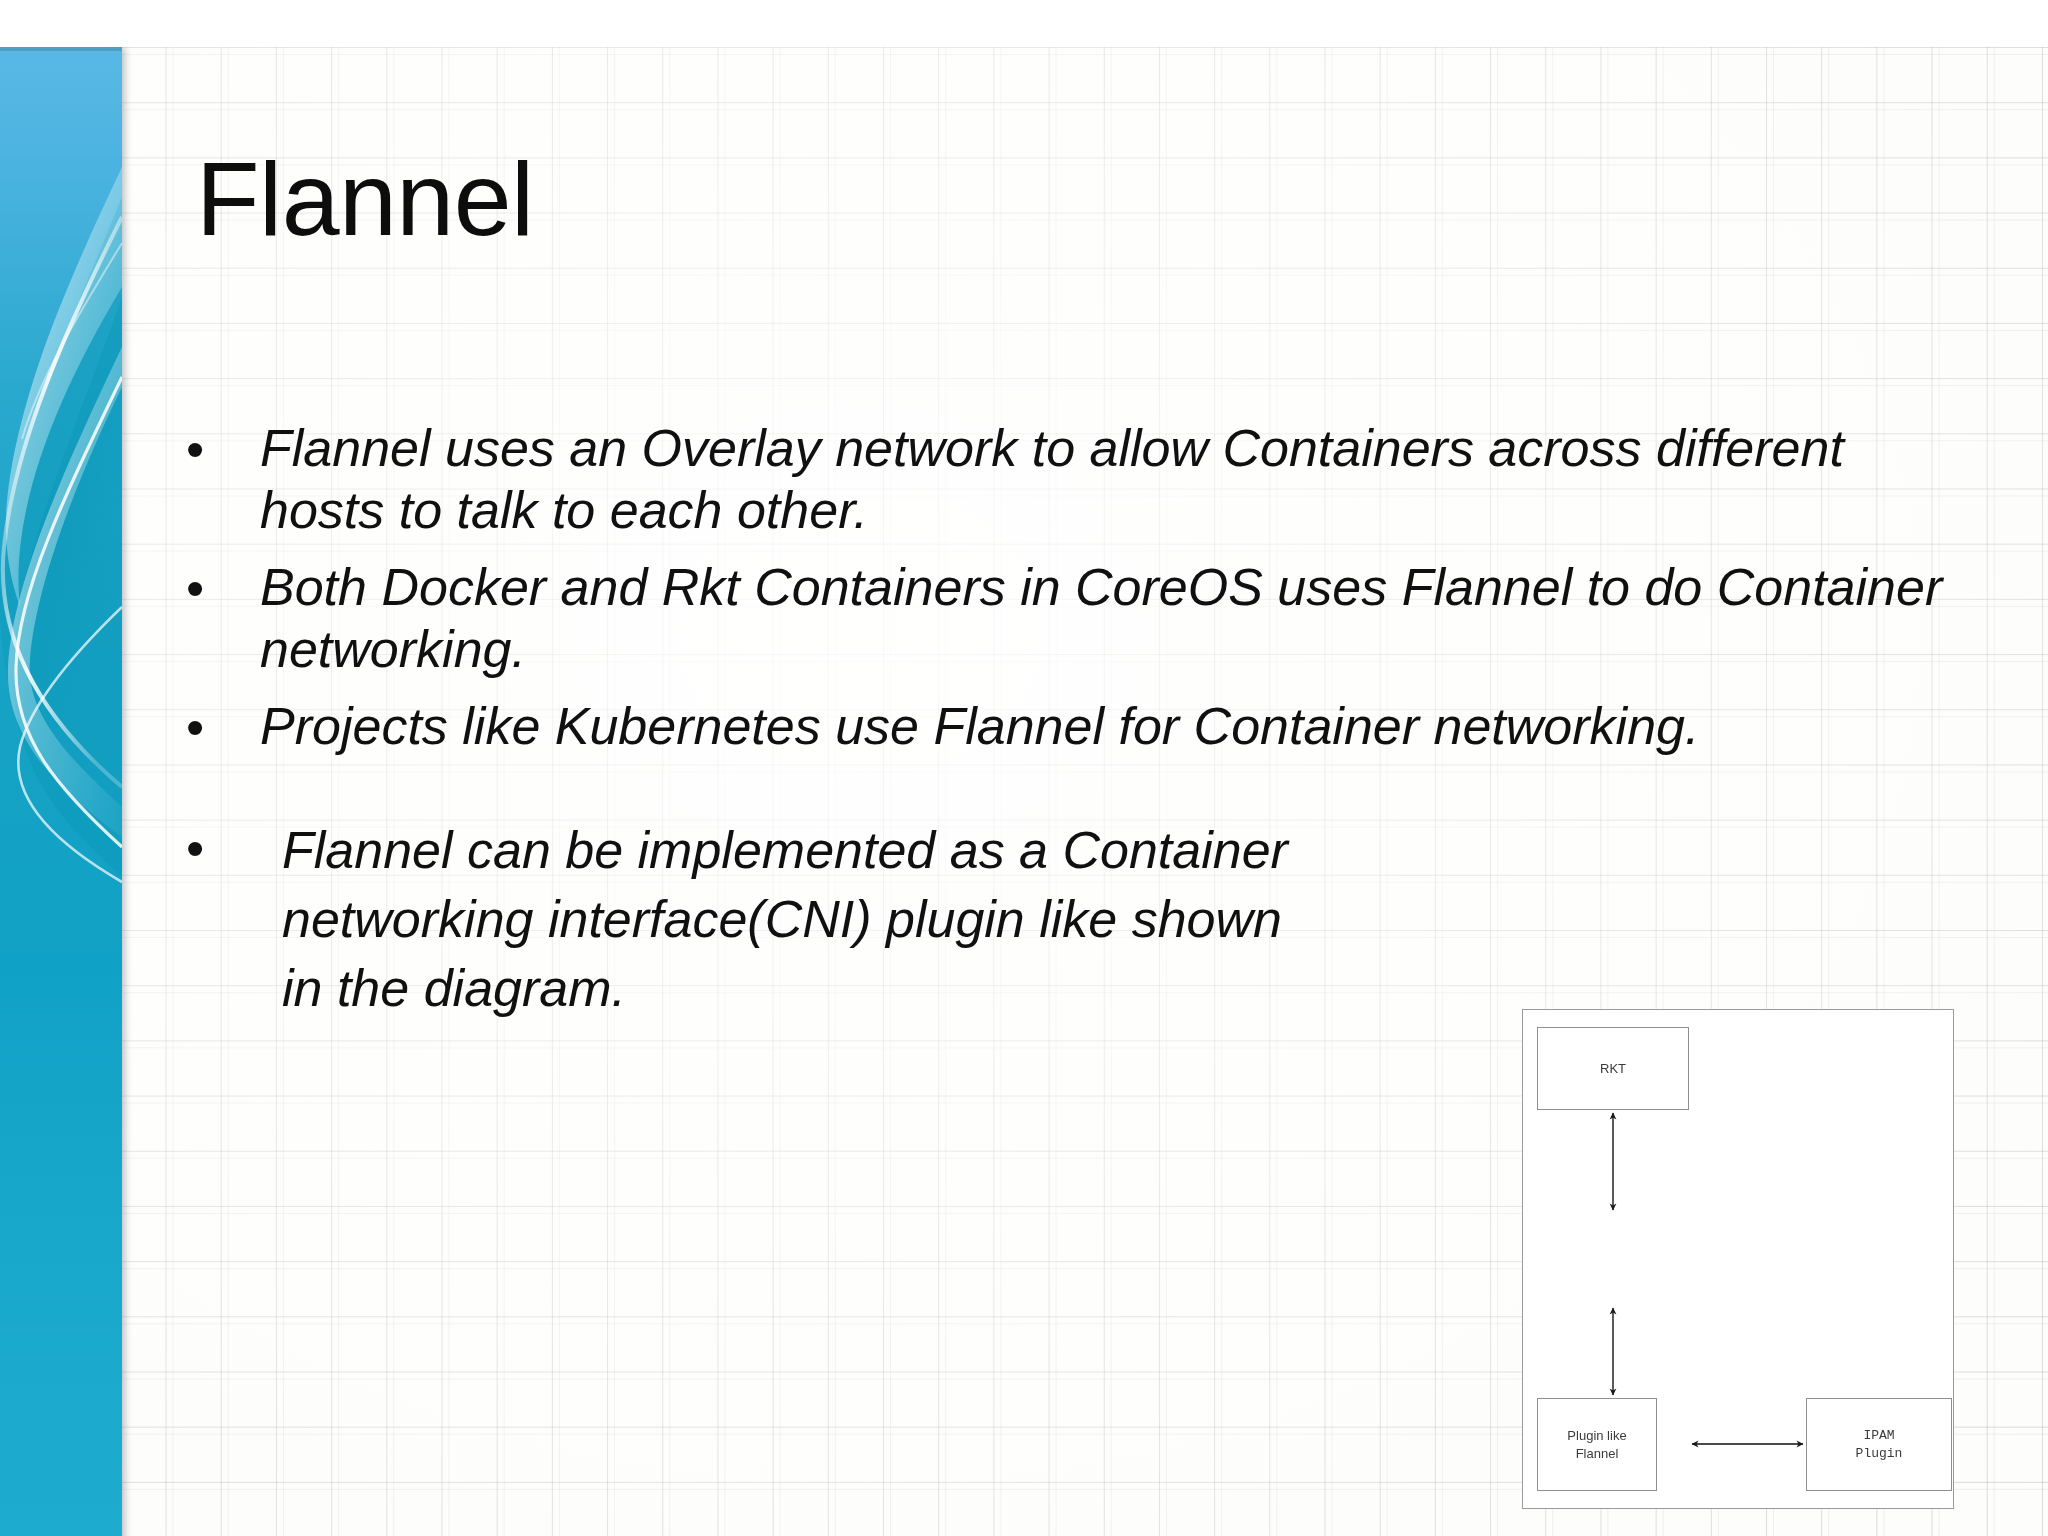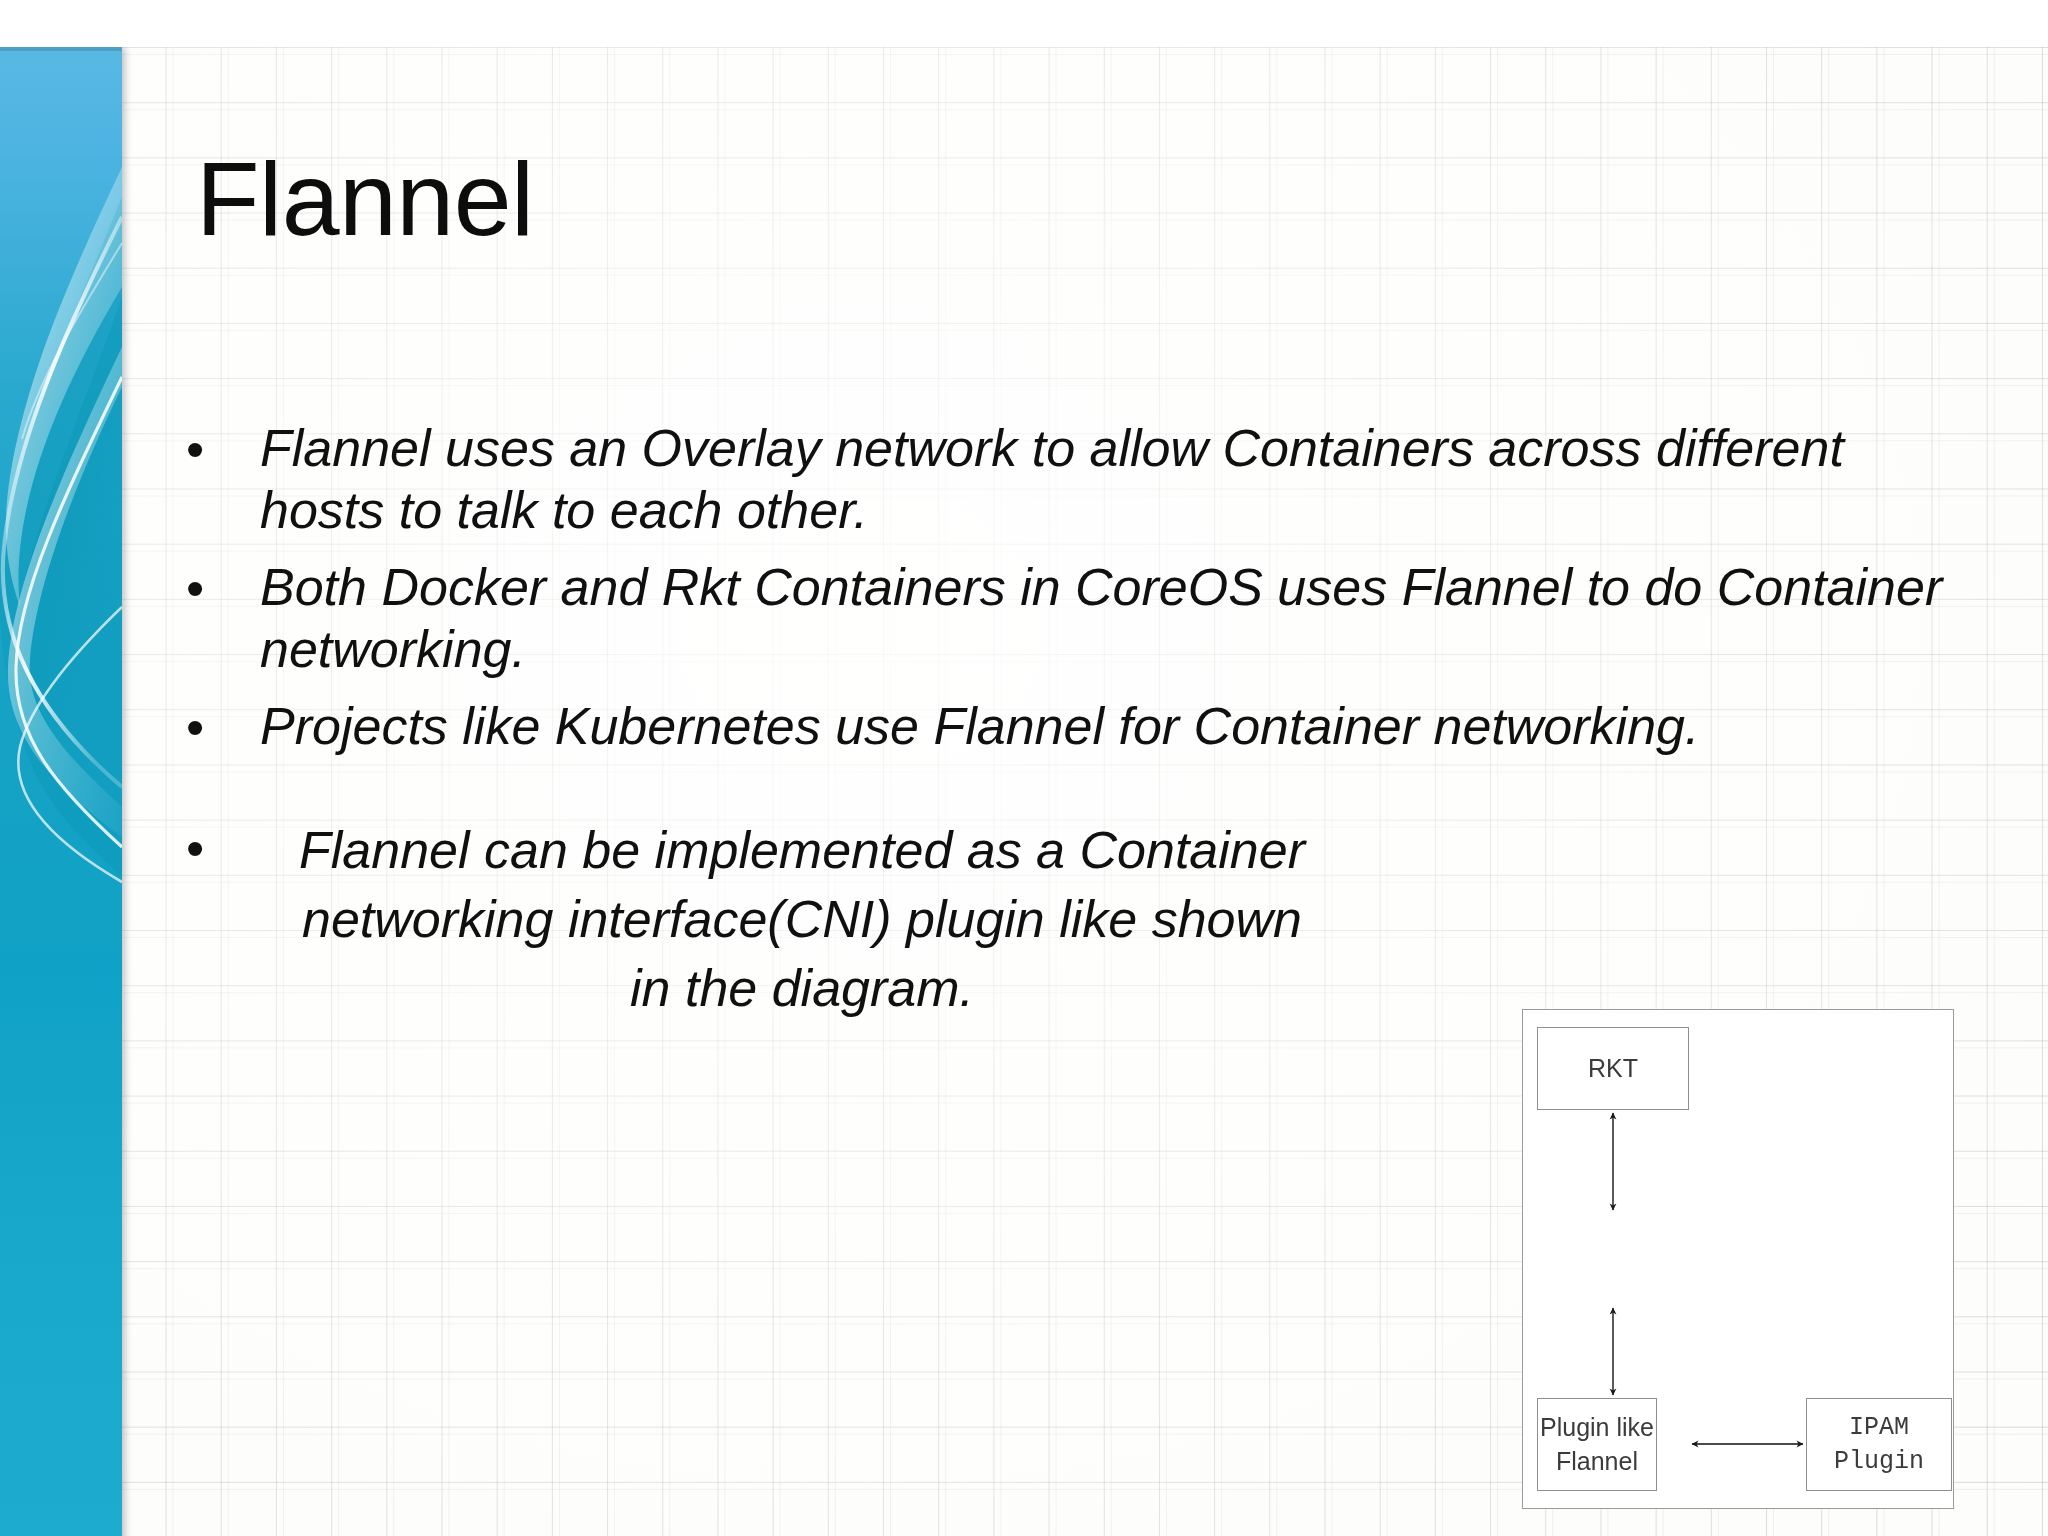--- a/index.html
+++ b/index.html
@@ -123,21 +123,20 @@
     color: #101010;
     max-width: 1690px;
     font-style: italic;
   }
   
   .bullet-row.indented { margin-top: 58px; }
   .bullet-row.indented .bullet-mark { width: 96px; }
   .bullet-row.indented .bullet-text {
     max-width: 1040px;
     line-height: 1.33;
-    text-align: center;
   }
 
   
   .diagram {
     position: absolute;
     left: 1522px;
     top: 962px;
     width: 432px;
     height: 500px;
     background: #ffffff;
@@ -147,21 +146,21 @@
   .dbox {
     position: absolute;
     border: 1.6px solid #8f8f8f;
     background: #ffffff;
     box-sizing: border-box;
     display: flex;
     align-items: center;
     justify-content: center;
     text-align: center;
     color: #3b3b3b;
-    font-size: 25px;
+    font-size: 13px;
     line-height: 1.34;
     font-family: "Liberation Sans", sans-serif;
   }
   .dbox-rkt   { left: 14px;  top: 17px;  width: 152px; height: 83px; }
   .dbox-cni   { left: 14px;  top: 203px; width: 152px; height: 92px; }
   .dbox-fla   { left: 14px;  top: 388px; width: 120px; height: 93px; align-items: center; }
   .dbox-ipam  { left: 283px; top: 388px; width: 146px; height: 93px; font-family: Liberation Mono, monospace; }
 
   .diagram svg.arrows {
     position: absolute;

